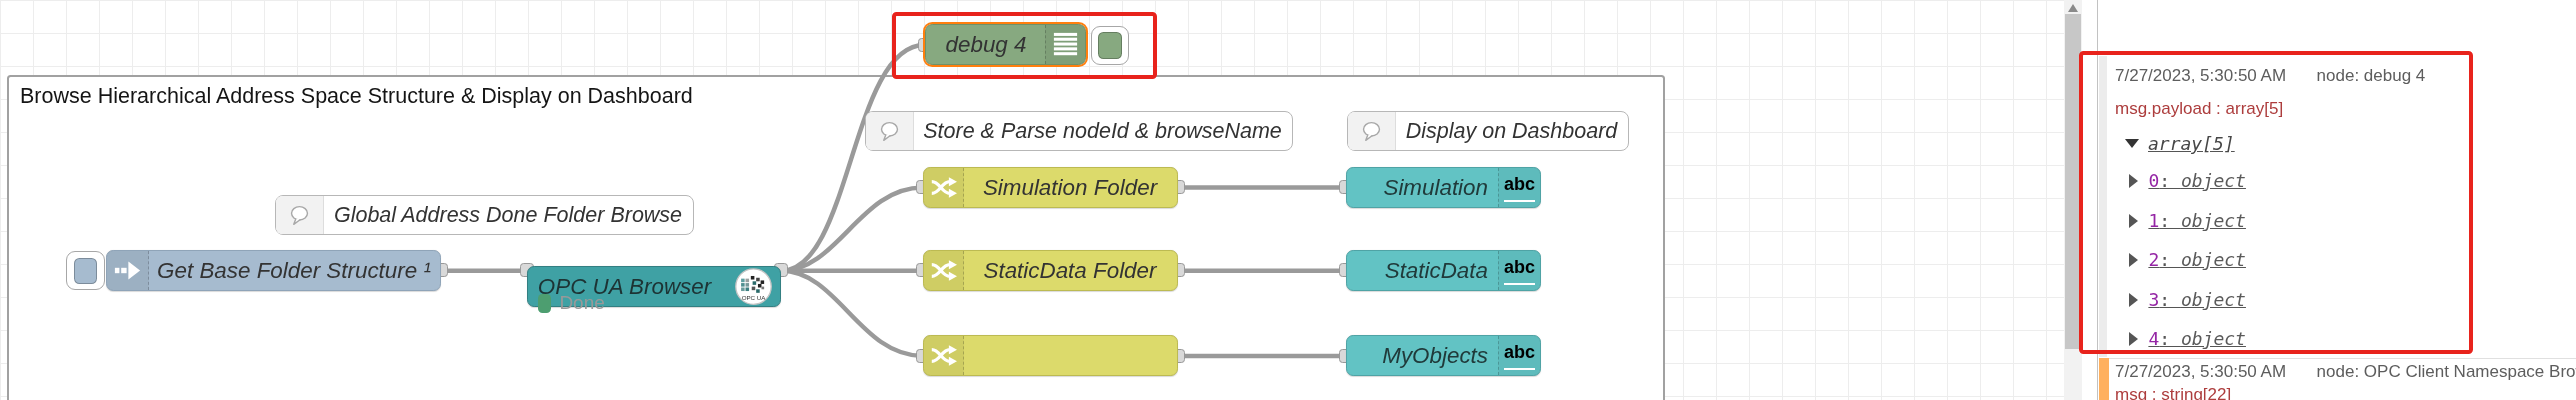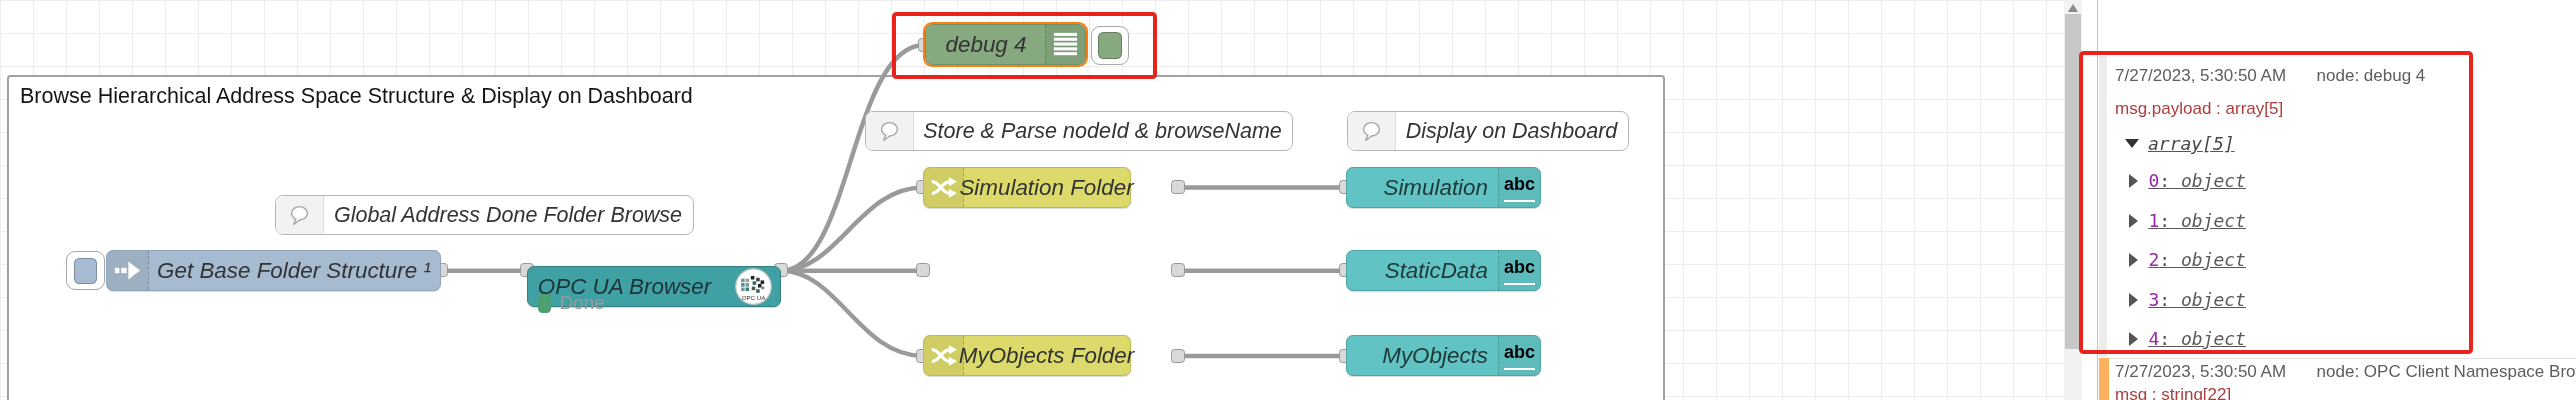--- a/index.html
+++ b/index.html
@@ -34,21 +34,21 @@
   .debug-btn{left:1091px;top:26px;width:38px;height:39px;}
   .debug-btn .btn-inner{width:24px;height:27px;background:#87a980;}
   .inject-btn{left:66px;top:251px;width:39px;height:39px;}
   .inject-btn .btn-inner{width:23px;height:26px;background:#a6bbcf;}
   .node.inject{left:106px;top:250px;width:335px;background:#a6bbcf;border-color:#8fa4b8;}
   .node.inject .nlabel{left:41px;}
   .node.inject .nicon{width:41px;}
   .node.browser{left:527px;top:266px;width:254px;background:#3fa1a4;border-color:#337f82;}
   .node.browser .nlabel{right:59px;color:#1d3334;}
   .opc-circle{position:absolute;right:7.2px;top:0.9px;}
-  .node.sw{left:923px;width:208px;background:#dcda6b;border-color:#bcba52;text-align:center;}
+  .node.sw{left:923px;width:255px;background:#dcda6b;border-color:#bcba52;text-align:center;}
   .node.sw .nlabel{left:39px;}
   .node.ui{left:1346px;width:195px;background:#62c3c4;border-color:#4fa3a5;}
   .node.ui .nlabel{right:52px;justify-content:flex-end;color:#203a3a;}
   .node.ui .nicon{width:41px;background:rgba(0,0,0,.04);}
   .abc{font-weight:bold;font-size:18px;color:#000000;border-bottom:2.7px solid #fff;
     padding-bottom:5px;font-style:normal;}
   .comment{position:absolute;height:40px;background:#fff;border:1.8px solid #b7b7b7;
     border-radius:8px;box-sizing:border-box;}
   .comment .nicon{width:47px;background:#f2f2f2;border-right:0.9px solid #ddd;border-radius:6.3px 0 0 6.3px;left:0;}
   .comment .nlabel{left:47px;font-size:21.5px;}
@@ -183,30 +183,40 @@
       <div class="nicon left">
         <svg width="27" height="27" viewBox="0 0 30 30">
           <path d="M2 8.5 C11 8.5 13 21.5 22 21.5" stroke="#fff" stroke-width="3.6" fill="none"></path>
           <path d="M2 21.5 C11 21.5 13 8.5 22 8.5" stroke="#fff" stroke-width="3.6" fill="none"></path>
           <path d="M21 3.5 L30 8.5 L21 13.5 Z" fill="#fff"></path>
           <path d="M21 16.5 L30 21.5 L21 26.5 Z" fill="#fff"></path>
         </svg>
       </div>
       <div class="nlabel">Simulation Folder</div>
     </div>
+    <div class="node sw" style="top:250px">
+      <div class="nicon left">
+        <svg width="27" height="27" viewBox="0 0 30 30">
+          <path d="M2 8.5 C11 8.5 13 21.5 22 21.5" stroke="#fff" stroke-width="3.6" fill="none"></path>
+          <path d="M2 21.5 C11 21.5 13 8.5 22 8.5" stroke="#fff" stroke-width="3.6" fill="none"></path>
+          <path d="M21 3.5 L30 8.5 L21 13.5 Z" fill="#fff"></path>
+          <path d="M21 16.5 L30 21.5 L21 26.5 Z" fill="#fff"></path>
+        </svg>
+      </div>
+      <div class="nlabel">StaticData Folder</div>
+    </div>
     <div class="node sw" style="top:335px">
       <div class="nicon left">
         <svg width="27" height="27" viewBox="0 0 30 30">
           <path d="M2 8.5 C11 8.5 13 21.5 22 21.5" stroke="#fff" stroke-width="3.6" fill="none"></path>
           <path d="M2 21.5 C11 21.5 13 8.5 22 8.5" stroke="#fff" stroke-width="3.6" fill="none"></path>
           <path d="M21 3.5 L30 8.5 L21 13.5 Z" fill="#fff"></path>
           <path d="M21 16.5 L30 21.5 L21 26.5 Z" fill="#fff"></path>
         </svg>
       </div>
-      <div class="nlabel">MyObjects Folder</div>
     </div>
 
     <div class="node ui" style="top:167px">
       <div class="nlabel">Simulation</div>
       <div class="nicon right">
         <span class="abc">abc</span>
       </div>
     </div>
     <div class="node ui" style="top:250px">
       <div class="nlabel">StaticData</div>

